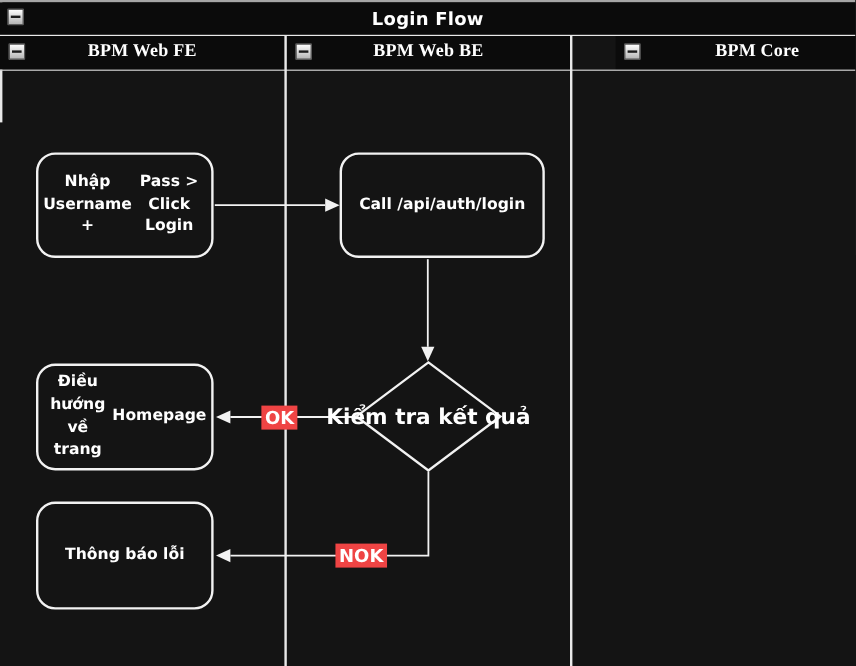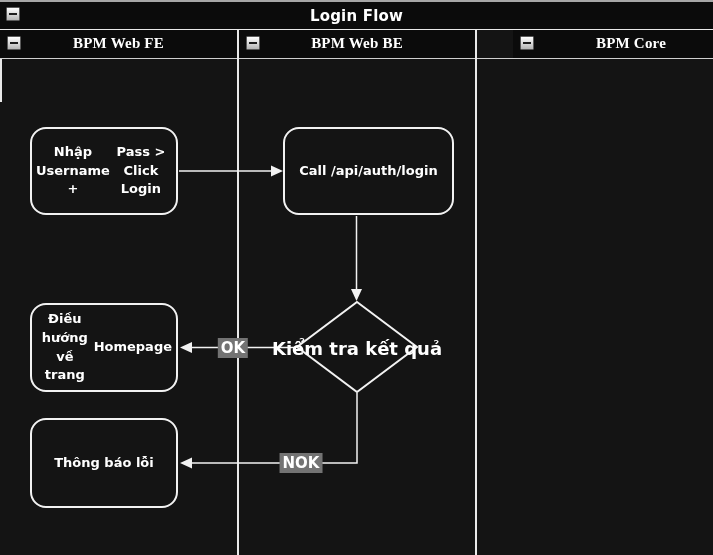--- a/index.html
+++ b/index.html
@@ -46,21 +46,21 @@
   .node span { display:block; }
 
   .connector-layer { position:absolute; left:0; top:0; width:713px; height:555px; pointer-events:none; }
 
   .diamond-label {
     position:absolute; left:357px; top:348px; transform:translate(-50%,-50%);
     font-size:18px; font-weight:bold; white-space:nowrap;
   }
   .edge-label {
     position:absolute; transform:translate(-50%,-50%);
-    background:#737373; padding:1px 3px;
+    background:#ef4444; padding:1px 3px;
     font-size:15px; font-weight:bold; white-space:nowrap;
   }
   .edge-label.ok  { left:233px; top:348px; }
   .edge-label.nok { left:301px; top:463px; }
 </style>
 </head>
 <body>
 
 <div class="stage">
 

